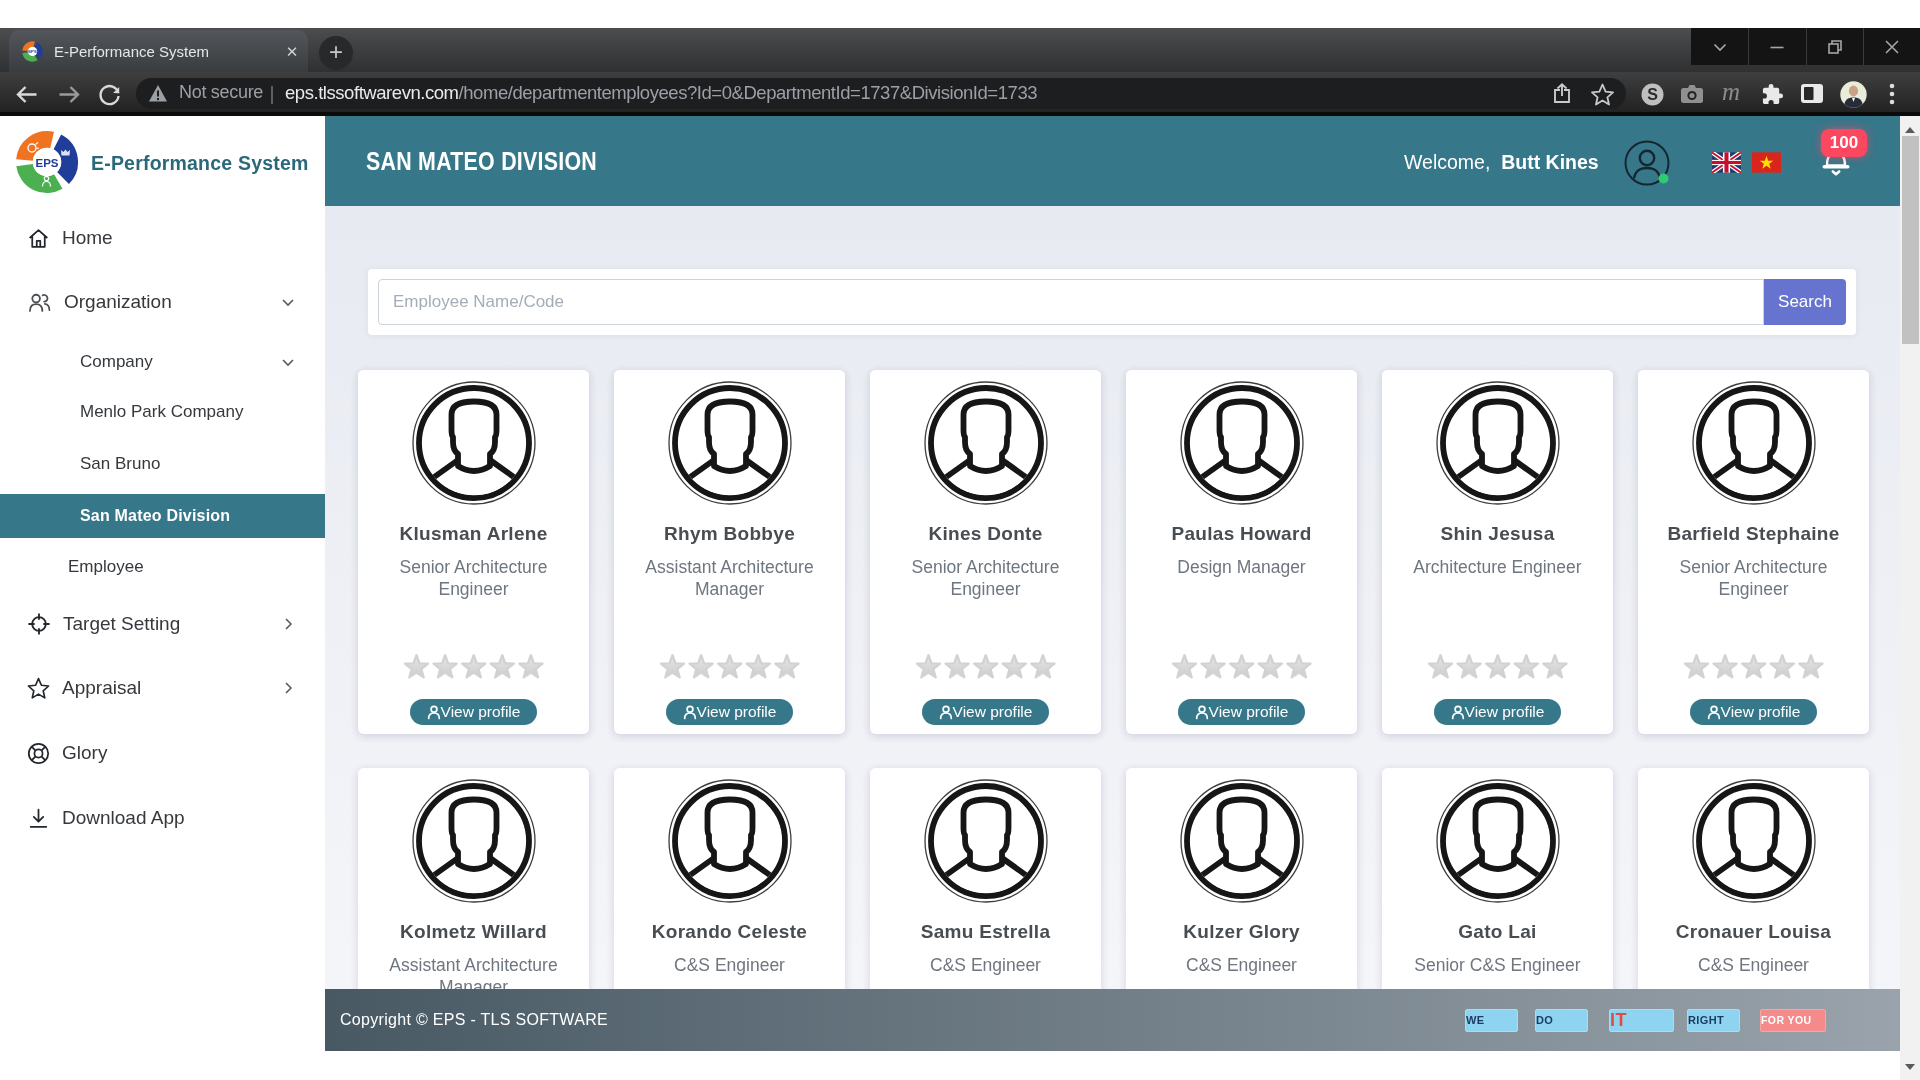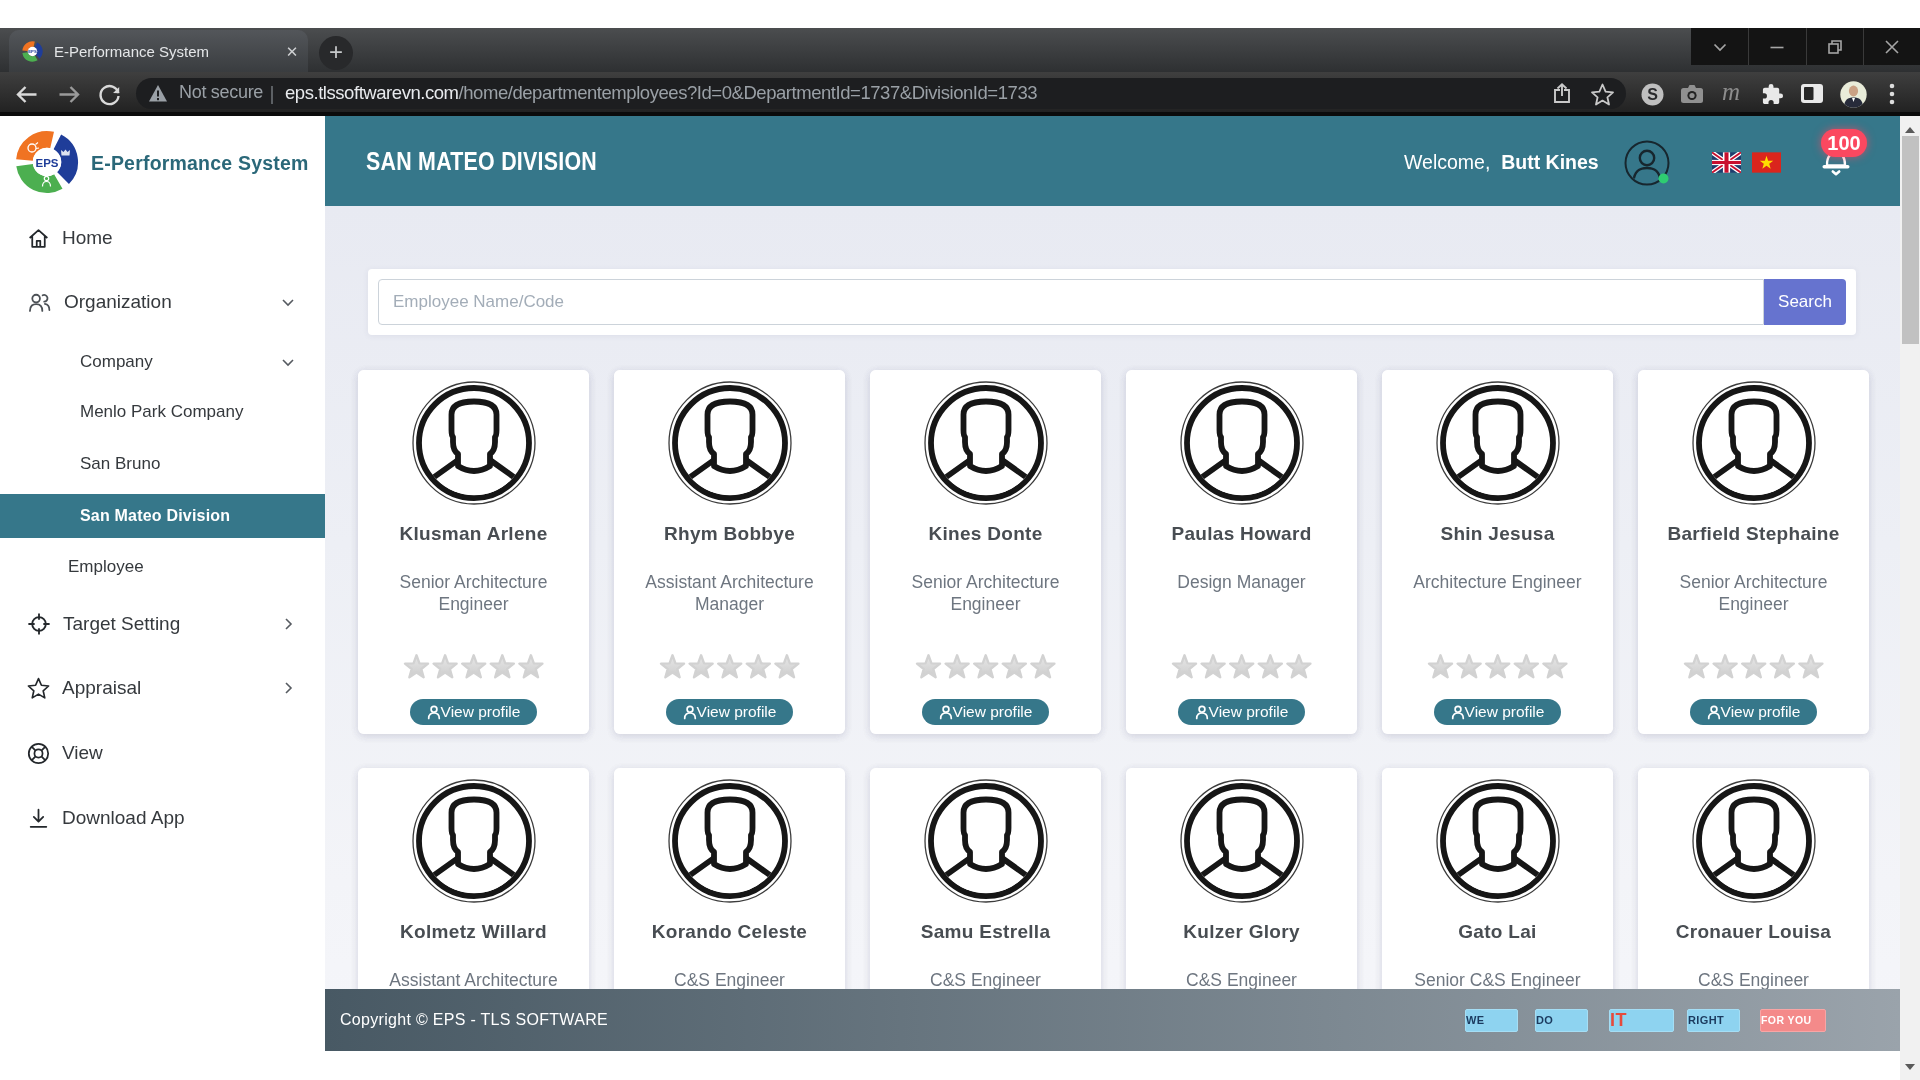--- a/index.html
+++ b/index.html
@@ -36,21 +36,21 @@
 
 .mi{left:0;width:325px;height:40px;display:flex;align-items:center;color:#35393d;font-size:19px}
 .mi svg.ic{margin-left:26px;margin-right:11px}
 .sub{left:0;width:325px;height:36px;line-height:36px;color:#35393d;font-size:17px}
 .chev{position:absolute;left:281px}
 #selitem{left:0;top:378px;width:325px;height:44px;background:#36778a;color:#fff;font-weight:bold;font-size:16px;line-height:44px;letter-spacing:.2px}
 
 .card{position:absolute;width:231px;height:364px;background:#fff;border-radius:6px;box-shadow:0 2px 9px rgba(50,50,95,.09)}
 .card .avatar{position:absolute;left:53.5px;top:11px}
 .cname{position:absolute;left:0;top:153px;width:100%;text-align:center;font-size:19px;font-weight:bold;color:#484d52;letter-spacing:.3px}
-.ctitle{position:absolute;left:0;top:202px;width:100%;text-align:center;font-size:17.5px;color:#6e7680;line-height:21.5px;padding:0 19px}
+.ctitle{position:absolute;left:0;top:187px;width:100%;text-align:center;font-size:17.5px;color:#6e7680;line-height:21.5px;padding:0 19px}
 .stars{position:absolute;left:44px;top:283px}
 .vbtn{position:absolute;left:52px;top:329px;width:127px;height:26px;border-radius:13px;background:#36778a;color:#fff;font-size:15.5px;display:flex;align-items:center;justify-content:center;gap:0}
 
 #footer{left:325px;top:989px;width:1575px;height:62px;background:linear-gradient(90deg,#485964,#9aa3ab)}
 #copyright{left:15px;top:0;height:78px;line-height:62px;font-size:16px;color:#fff;letter-spacing:.3px}
 .fbtn{position:absolute;top:20px;height:23px;background:#8ed3f0;border:1px solid #a5def5;border-radius:2px;color:#1b3a5e;font-size:11px;font-weight:bold;text-align:left;letter-spacing:.4px}
 #bottomwhite{left:325px;top:1051px;width:1575px;height:29px;background:#fff}
 
 #sbar{left:1900px;top:116px;width:20px;height:964px;background:#f1f1f1}
 #sthumb{left:1.5px;top:20px;width:17px;height:208px;background:#c1c1c1}
@@ -243,21 +243,21 @@
     <svg class="chev" width="9" height="14" viewBox="0 0 9 14" style="left:284px">
         <path d="M2,2 L7,7 L2,12" fill="none" stroke="#565b61" stroke-width="1.6"></path>
       </svg>
   </div>
   <div class="mi abs" style="top:617px">
     <svg class="ic" width="25" height="25" viewBox="0 0 24 24">
         <circle cx="12" cy="12" r="9.3" fill="none" stroke="#23272b" stroke-width="1.7"></circle>
         <circle cx="12" cy="12" r="3.9" fill="none" stroke="#23272b" stroke-width="1.7"></circle>
         <path d="M5.4,5.4 L9.2,9.2 M18.6,5.4 L14.8,9.2 M5.4,18.6 L9.2,14.8 M18.6,18.6 L14.8,14.8" stroke="#23272b" stroke-width="1.7"></path>
       </svg>
-    <span>View</span>
+    <span>Glory</span>
   </div>
   <div class="mi abs" style="top:682px">
     <svg class="ic" width="25" height="25" viewBox="0 0 24 24">
         <path d="M12,3.5 V14.5 M7.5,10.5 L12,15 L16.5,10.5 M4.5,20 H19.5" fill="none" stroke="#23272b" stroke-width="1.7" stroke-linejoin="round" stroke-linecap="round"></path>
       </svg>
     <span>Download App</span>
   </div>
 </div>
 
 <div class="abs" id="appheader">
@@ -287,21 +287,21 @@
   </svg>
   <svg class="abs" style="left:1427px;top:36px" width="29" height="21" viewBox="0 0 30 21">
     <rect width="30" height="21" fill="#da251d"></rect>
     <path d="M15,3.6 L16.7,8.6 L22,8.7 L17.8,11.9 L19.3,17 L15,13.9 L10.7,17 L12.2,11.9 L8,8.7 L13.3,8.6 Z" fill="#ffde00"></path>
   </svg>
   <svg class="abs" style="left:1495px;top:34px" width="32" height="30" viewBox="0 0 32 30">
     <path d="M7,15 C7,6.5 10.5,3 16,3 C21.5,3 25,6.5 25,15 L25,15.5 L7,15.5 Z" fill="none" stroke="#fff" stroke-width="2.3"></path>
     <rect x="2.5" y="15" width="27" height="3.4" rx="1.7" fill="#fff"></rect>
     <path d="M12.8,21.5 L16,24.2 L19.2,21.5" fill="none" stroke="#fff" stroke-width="2.6" stroke-linecap="round" stroke-linejoin="round"></path>
   </svg>
-  <div class="abs" style="left:1496px;top:13px;width:46px;height:28px;border-radius:14px;background:#fb4860;box-shadow:0 0 9px rgba(251,72,96,.65);color:#fff;font-size:20px;font-weight:bold;text-align:center;line-height:28px">100</div>
+  <div class="abs" style="left:1496px;top:13px;width:46px;height:28px;border-radius:8px;background:#fb4860;box-shadow:0 0 9px rgba(251,72,96,.65);color:#fff;font-size:17px;font-weight:bold;text-align:center;line-height:28px">100</div>
 </div>
 <div class="abs" id="mainbg"></div>
 <div class="abs" id="searchbox">
   <div class="abs" id="searchinput">
       <div class="abs" id="searchph">Employee Name/Code</div>
     </div>
   <div class="abs" id="searchbtn">Search</div>
 </div>
 <div class="card" style="left:358px;top:370px">
   <svg class="avatar" width="124" height="124" viewBox="0 0 124 124">

